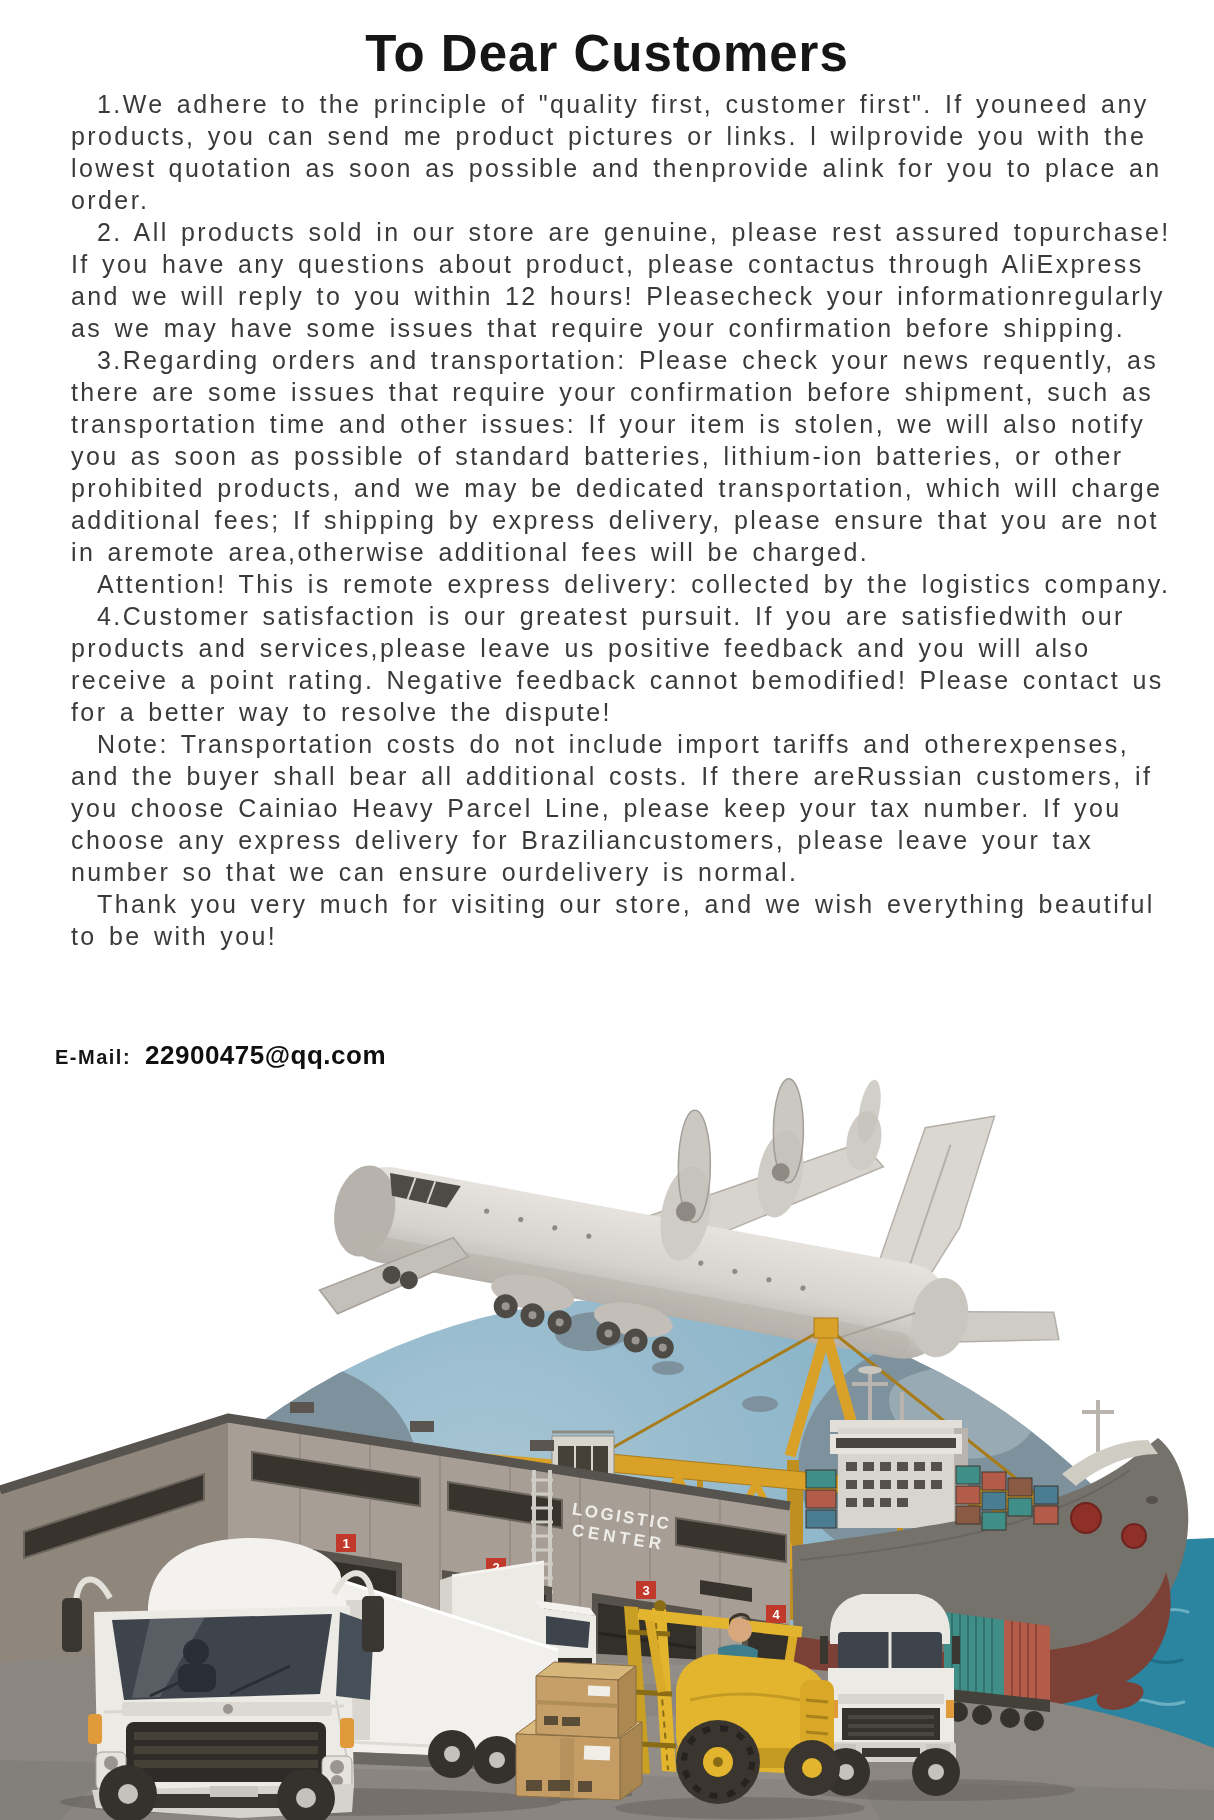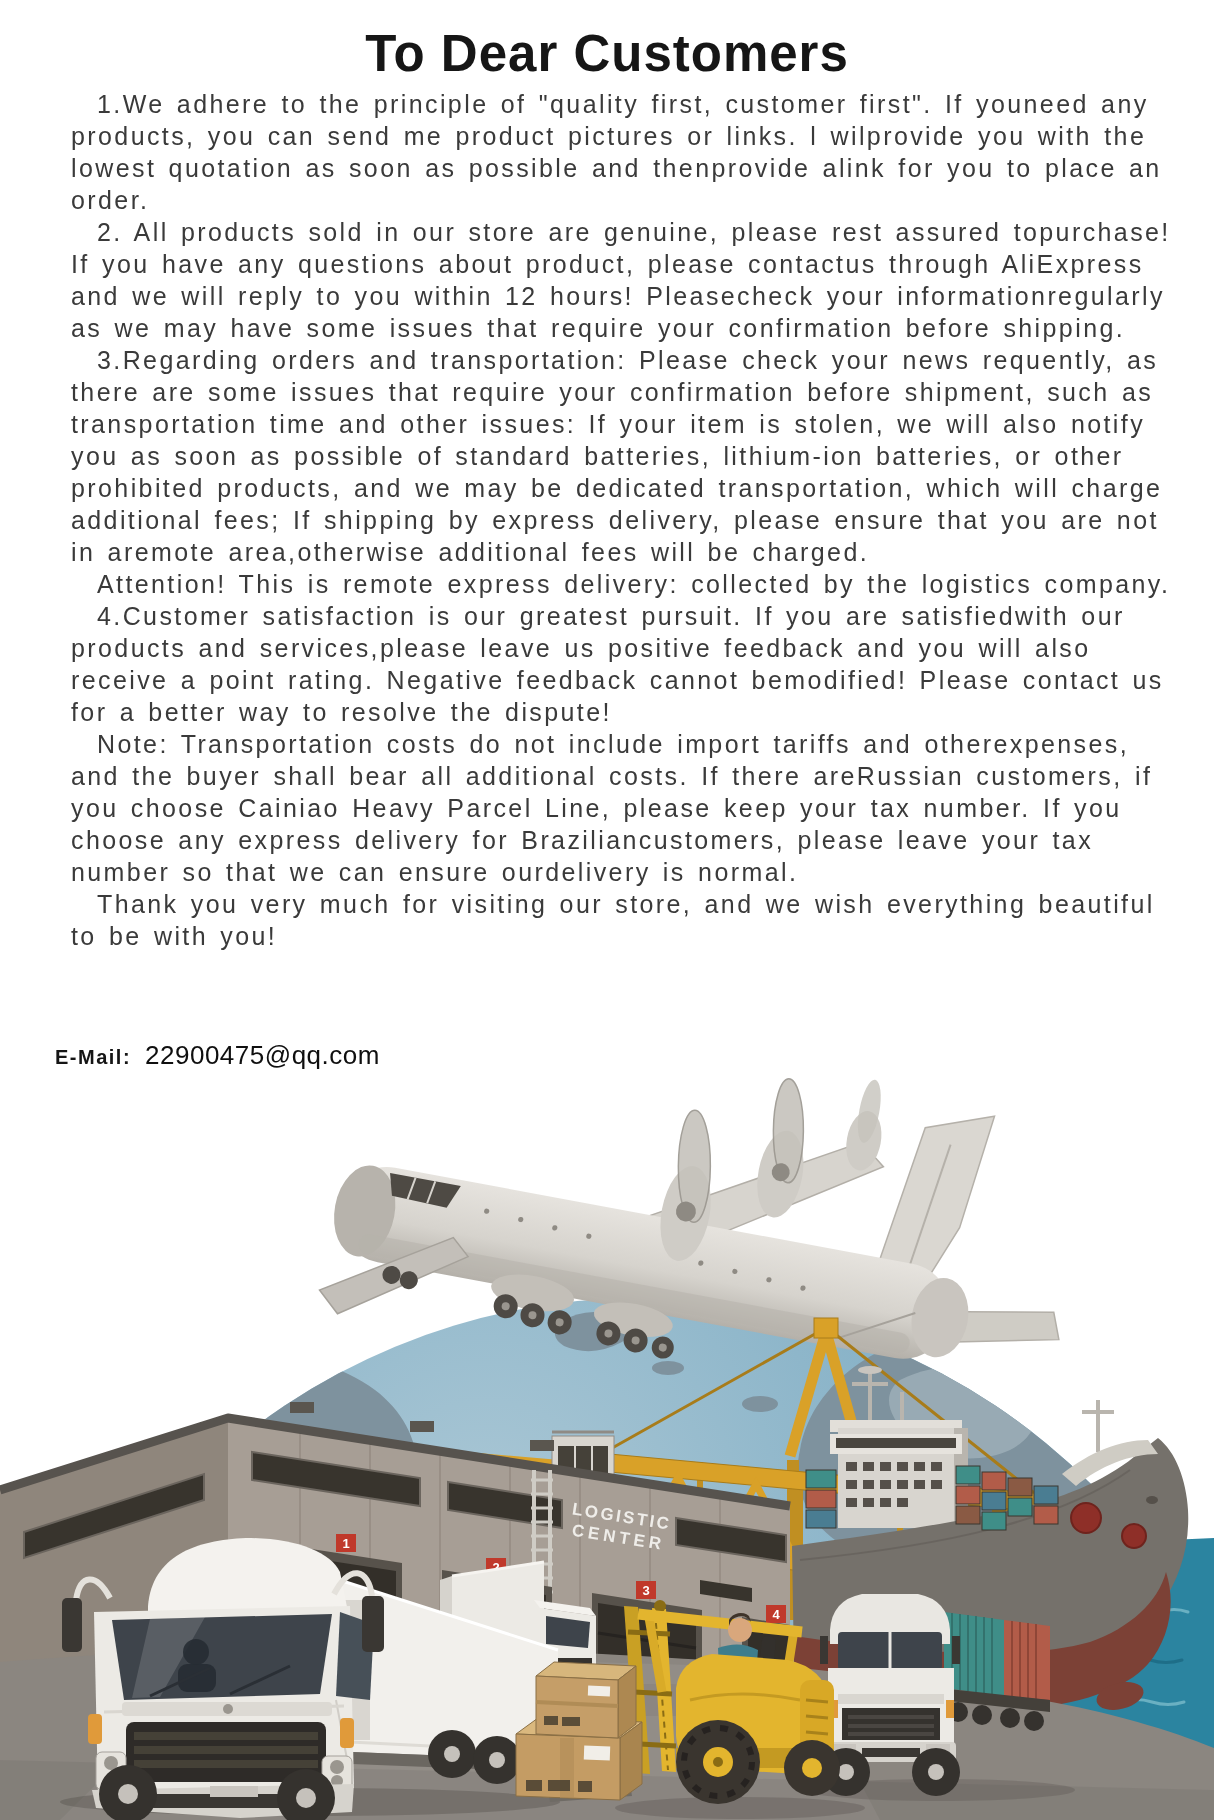--- a/index.html
+++ b/index.html
@@ -16,21 +16,21 @@
   .body-text {
     position:absolute; top:88px; left:33px; right:28px; height:935px; overflow:hidden;
     font-size:25px; line-height:32px; color:#3a3a3a;
     letter-spacing:2.4px; word-spacing:3px;margin-left:38px;
   }
   .body-text p { margin:0; text-indent:26px; }
   .contact-row { position:absolute; left:55px; white-space:nowrap; }
   .contact-row.email { top:1040px; }
   .contact-row.whatsapp { top:1106px; }
   .contact-label { font-size:20px; font-weight:600; color:#151515; letter-spacing:1.5px; }
-  .contact-value { font-size:26px; font-weight:400; color:#0f0f0f; letter-spacing:0.5px; margin-left:14px; }
+  .contact-value { font-size:26px; font-weight:700; color:#0f0f0f; letter-spacing:0.5px; margin-left:14px; }
 </style>
 </head>
 <body>
 
 <div class="page">
 
   <svg class="illustration" viewBox="0 0 1214 1820" aria-hidden="true">
     <defs>
       <radialGradient id="globeGrad" cx="38%" cy="18%" r="95%">
         <stop offset="0%" stop-color="#aac7d5"></stop>

